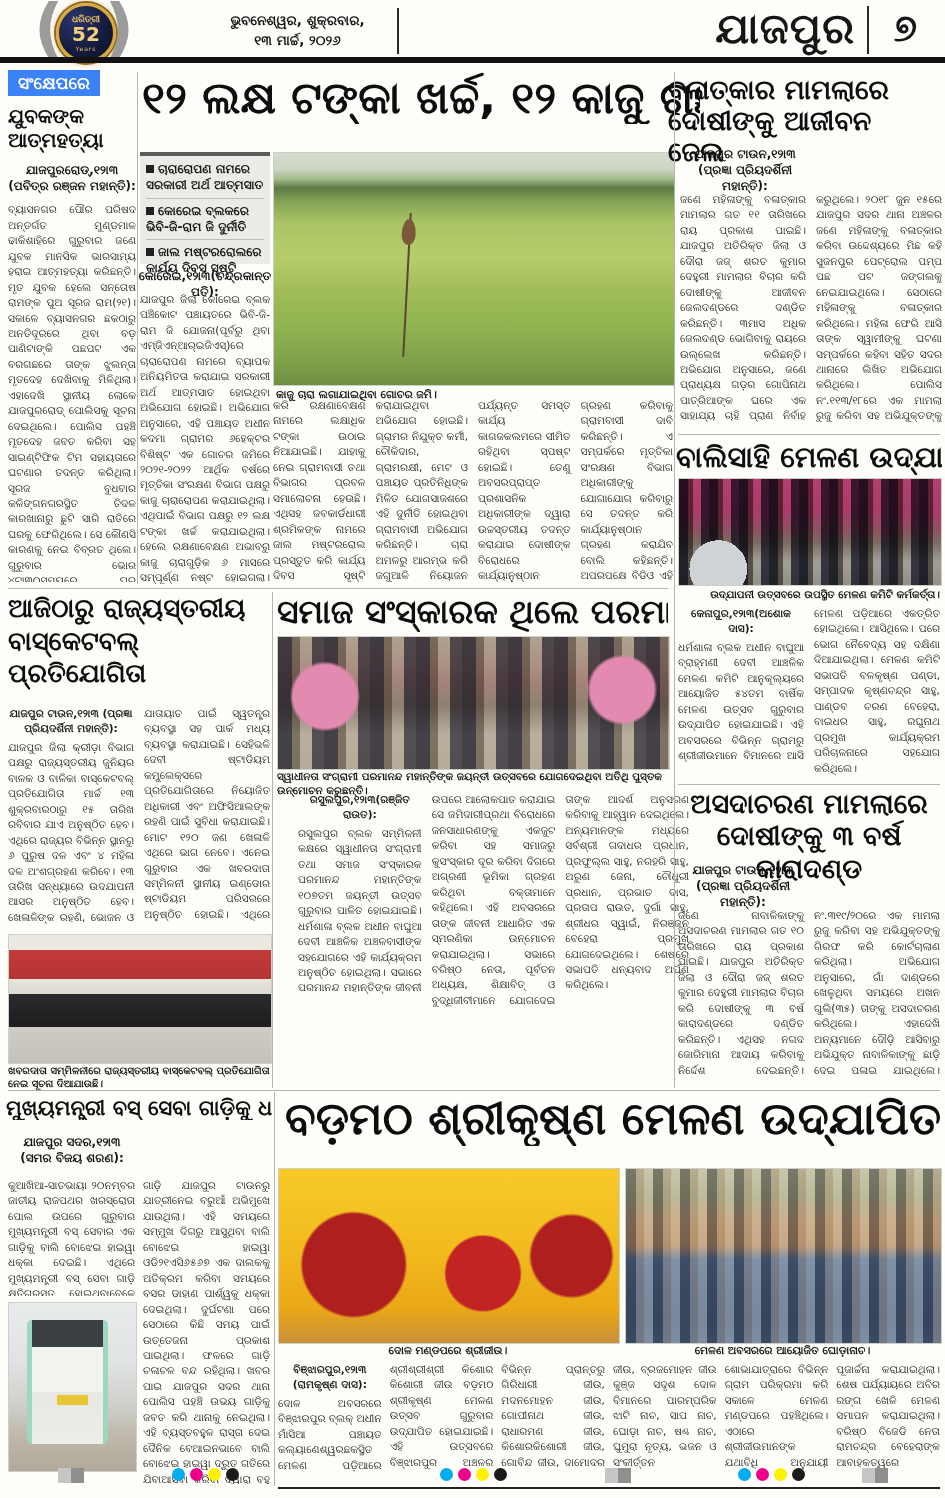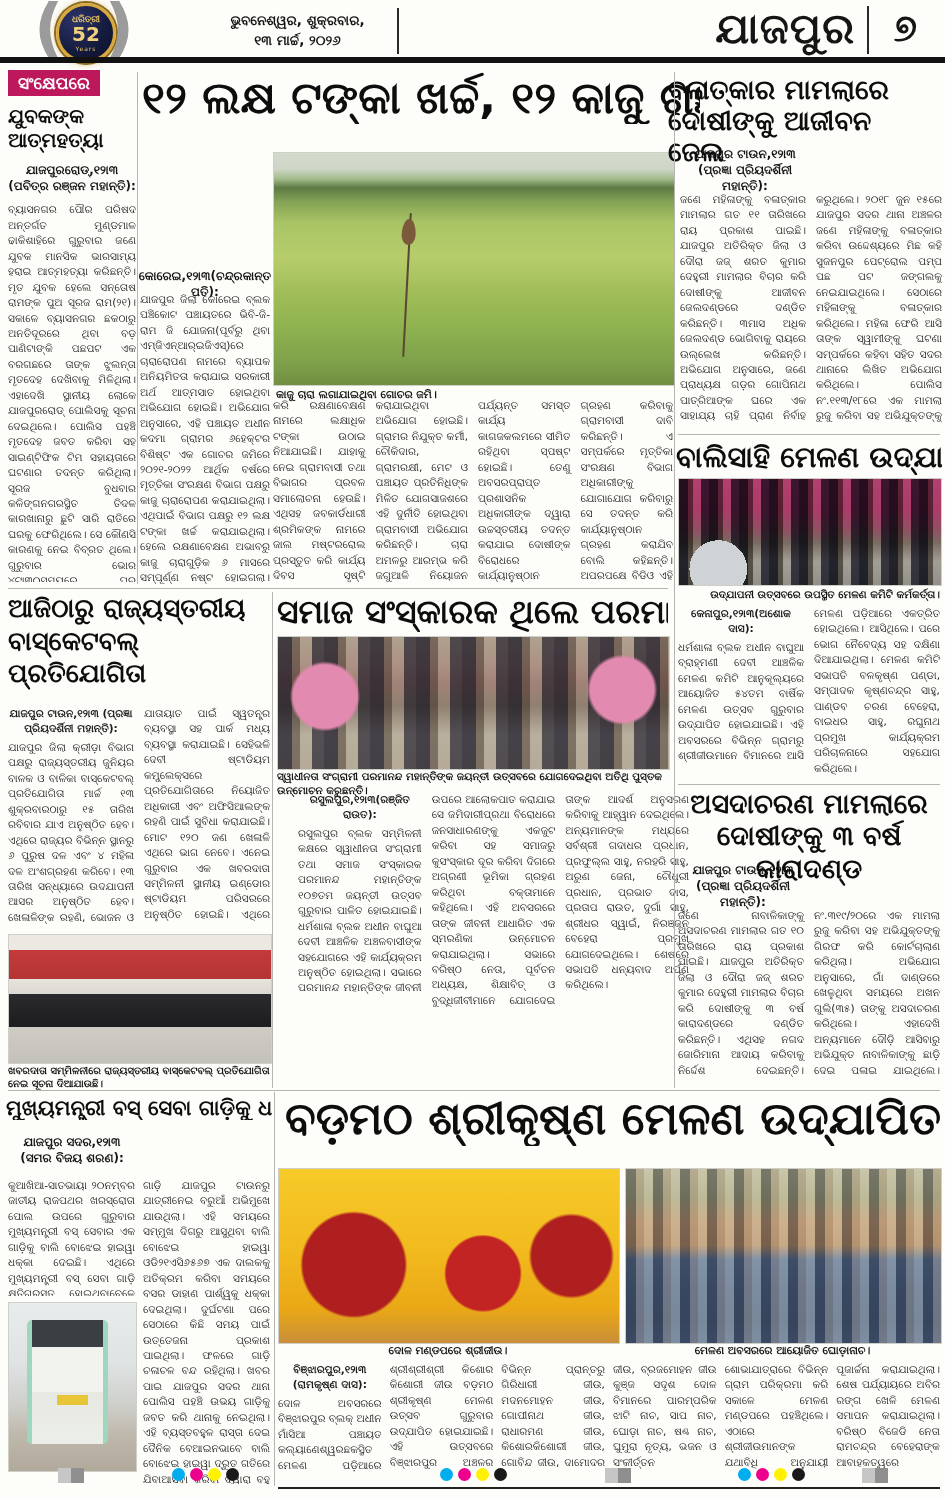--- a/index.html
+++ b/index.html
@@ -32,21 +32,21 @@
   .body-txt{font-size:10.6px;line-height:1.46;text-align:justify;overflow:hidden;color:#1c1c1c;}
   .caption{font-weight:bold;font-size:10.8px;line-height:1.3;}
   .cols-2{column-count:2;column-gap:10px;}
   .cols-3{column-count:3;column-gap:10px;}
   .cols-4{column-count:4;column-gap:10px;}
   .cols-6{column-count:6;column-gap:8px;}
   .divider{position:absolute;background:#b4b4b0;}
   .photo{position:absolute;overflow:hidden;border:1px solid #cfcfc9;}
   
   .brief{position:absolute;left:8px;top:70px;width:128px;}
-  .brief-tab{background:#be185d;color:#fff;font-weight:bold;font-size:17px;
+  .brief-tab{background:#3b82f6;color:#fff;font-weight:bold;font-size:17px;
      padding:3px 10px;display:inline-block;}
   .brief-head{font-size:20px;margin-top:8px;}
   .brief .byline{margin-top:10px;text-align:center;}
   .brief .body-txt{margin-top:8px;height:380px;}
   
   .lead-head{position:absolute;left:142px;top:72px;width:558px;font-size:44px;
      white-space:nowrap;overflow:hidden;}
   .bulletbox{position:absolute;left:140px;top:152px;width:130px;height:112px;
      background:#ebebe7;border-top:4px solid #5c5c5c;padding:6px 6px 4px 6px;box-sizing:border-box;}
   .bullet{font-size:12.2px;font-weight:bold;line-height:1.3;margin-bottom:5px;
@@ -167,20 +167,25 @@
   <div class="edge-dash"></div>
 
   <div class="brief">
     <span class="brief-tab">ସଂକ୍ଷେପରେ</span>
     <div class="headline brief-head">ଯୁବକଙ୍କ ଆତ୍ମହତ୍ୟା</div>
     <div class="byline">ଯାଜପୁରରୋଡ୍,୧୨ା୩ (ପବିତ୍ର ରଞ୍ଜନ ମହାନ୍ତି):</div>
     <div class="body-txt">ବ୍ୟାସନଗର ପୌର ପରିଷଦ ଅନ୍ତର୍ଗତ ମୁଣ୍ଡମାଳ ଢାକିଶାହିରେ ଗୁରୁବାର ଜଣେ ଯୁବକ ମାନସିକ ଭାରସାମ୍ୟ ହରାଇ ଆତ୍ମହତ୍ୟା କରିଛନ୍ତି। ମୃତ ଯୁବକ ହେଲେ ସନ୍ତୋଷ ରାମଙ୍କ ପୁଅ ସୂରଜ ରାମ(୨୧)। ସକାଳେ ବ୍ୟାସନଗର ଛକଠାରୁ ଅନତିଦୂରରେ ଥିବା ବଡ଼ ପାଣିଟାଙ୍କି ପଛପଟ ଏକ ବରଗଛରେ ତାଙ୍କ ଝୁଲନ୍ତା ମୃତଦେହ ଦେଖିବାକୁ ମିଳିଥିଲା। ଏହାଦେଖି ସ୍ଥାନୀୟ ଲୋକେ ଯାଜପୁରରୋଡ୍ ପୋଲିସକୁ ସୂଚନା ଦେଇଥିଲେ। ପୋଲିସ ପହଞ୍ଚି ମୃତଦେହ ଜବତ କରିବା ସହ ସାଇଣ୍ଟିଫିକ ଟିମ ସହାୟତାରେ ଘଟଣାର ତଦନ୍ତ କରିଥିଲା। ସୂରଜ ବୁଧବାର କଳିଙ୍ଗନଗରସ୍ଥିତ ତିଦଳ କାରଖାନାରୁ ଛୁଟି ସାରି ରାତିରେ ଘରକୁ ଫେରିଥିଲେ। ସେ କୌଣସି କାରଣକୁ ନେଇ ବିବ୍ରତ ଥିଲେ। ଗୁରୁବାର ଭୋର ୪ଟା୩୦ସମୟରେ ଘରୁ ବ୍ୟାସସରୋବର ଆଡେ ପଳାଇଯାଇଥିଲେ। ପରିବାର ଲୋକେ ସକାଳେ ଖୋଜାଖୋଜି କରିବା ସମୟରେ ସୂରଜଙ୍କୁ ଝୁଲନ୍ତା ଅବସ୍ଥାରେ ଦେଖିବାକୁ ପାଇଥିଲେ। ସୂରଜ ଜଣେ ଝିଅଙ୍କୁ ଭଲପାଉଥିଲେ। ସେଥିରେ ବିଫଳ ହେବାରୁ ମାନସିକ ଭାରସାମ୍ୟ ହରାଇ ଏଭଳି ନିଷ୍ପତ୍ତି ନେଇଥିବା ସାଧାରଣରେ ଆଲୋଚନା ହେଉଛି। ଏନେଇ ଥାନାରେ ନଂ.୯/୨୬ରେ ଏକ ଅପମୃତ୍ୟୁ ମାମଲା ରୁଜୁ ହୋଇଛି।</div>
   </div>
 
   <div class="headline lead-head">୧୨ ଲକ୍ଷ ଟଙ୍କା ଖର୍ଚ୍ଚ, ୧୨ କାଜୁ ଗଛ ମିଳୁନି</div>
+  <div class="bulletbox">
+    <div class="bullet"><span class="sq"></span><span>ଚାରାରୋପଣ ନାମରେ ସରକାରୀ ଅର୍ଥ ଆତ୍ମସାତ</span></div>
+    <div class="bullet"><span class="sq"></span><span>କୋରେଇ ବ୍ଲକରେ ଭିବି-ଜି-ରାମ ଜି ଦୁର୍ନୀତି</span></div>
+    <div class="bullet"><span class="sq"></span><span>ଜାଲ ମଷ୍ଟରରୋଲରେ କାର୍ଯ୍ୟ ଦିବସ ସୃଷ୍ଟି</span></div>
+  </div>
   <div class="byline lead-byline">କୋରେଇ,୧୨ା୩(ଚନ୍ଦ୍ରକାନ୍ତ ପତି):</div>
   <div class="body-txt lead-col1">ଯାଜପୁର ଜିଲା କୋରେଇ ବ୍ଲକ ପଞ୍ଚିକୋଟ ପଞ୍ଚାୟତରେ ଭିବି-ଜି-ରାମ ଜି ଯୋଜନା(ପୂର୍ବରୁ ଥିବା ଏମ୍‌ଜିଏନ୍‌ଆର୍‌ଇଜିଏସ୍)ରେ ଚାରାରୋପଣ ନାମରେ ବ୍ୟାପକ ଅନିୟମିତତା କରାଯାଇ ସରକାରୀ ଅର୍ଥ ଆତ୍ମସାତ ହୋଇଥିବା ଅଭିଯୋଗ ହୋଇଛି। ଅଭିଯୋଗ ଅନୁସାରେ, ଏହି ପଞ୍ଚାୟତ ଅଧୀନ କଦମା ଗ୍ରାମର ୬ହେକ୍ଟର ବିଶିଷ୍ଟ ଏକ ଗୋଚର ଜମିରେ ୨୦୨୧-୨୦୨୨ ଆର୍ଥିକ ବର୍ଷରେ ମୃତ୍ତିକା ସଂରକ୍ଷଣ ବିଭାଗ ପକ୍ଷରୁ କାଜୁ ଚାରାରୋପଣ କରାଯାଇଥିଲା। ଏଥିପାଇଁ ବିଭାଗ ପକ୍ଷରୁ ୧୨ ଲକ୍ଷ ଟଙ୍କା ଖର୍ଚ୍ଚ କରାଯାଇଥିଲା। ହେଲେ ରକ୍ଷଣାବେକ୍ଷଣ ଅଭାବରୁ କାଜୁ ଚାରାଗୁଡ଼ିକ ୬ ମାସରେ ସମ୍ପୂର୍ଣ୍ଣ ନଷ୍ଟ ହୋଇଗଲା। ଏପରିକି ୧୨ ଲକ୍ଷ ଟଙ୍କା ଖର୍ଚ୍ଚ ପରେ ବି ସେହି ଜମିରେ ୧୨ଟି କାଜୁ ଗଛ ମଧ୍ୟ ଦେଖିବାକୁ ମିଳିନାହିଁ। ଏହାସତ୍ତ୍ୱେ ପୁନର୍ବାର ୨୦୨୨-୨୦୨୩ ଏବଂ ୨୦୨୩-୨୦୨୪ ବର୍ଷରେ ଗଛକତା</div>
   <div class="photo photo-field">
     <div class="sapling"></div>
   </div>
   <div class="caption lead-caption">କାଜୁ ଚାରା ଲଗାଯାଇଥିବା ଗୋଚର ଜମି।</div>
   <div class="body-txt cols-4 lead-bottom">କରି ରକ୍ଷଣାବେକ୍ଷଣ ନାମରେ ଲକ୍ଷାଧିକ ଟଙ୍କା ଉଠାଇ ନିଆଯାଇଛି। ଯାହାକୁ ନେଇ ଗ୍ରାମବାସୀ ତଥା ବିଭାଗର ପ୍ରବଳ ସମାଲୋଚନା ହେଉଛି। ଏଥିସହ ଜବକାର୍ଡଧାରୀ ଶ୍ରମିକଙ୍କ ନାମରେ ଜାଲ ମଷ୍ଟରରୋଲ ପ୍ରସ୍ତୁତ କରି କାର୍ଯ୍ୟ ଦିବସ ସୃଷ୍ଟି କରାଯାଇଥିବା ଅଭିଯୋଗ ହୋଇଛି। ଗ୍ରାମର ନିଯୁକ୍ତ କର୍ମୀ, ଚୌକିଦାର, ଗ୍ରାମରକ୍ଷୀ, ମେଟ ଓ ପଞ୍ଚାୟତ ପ୍ରତିନିଧିଙ୍କ ମିଳିତ ଯୋଗସାଜଶରେ ଏହି ଦୁର୍ନୀତି ହୋଇଥିବା ଗ୍ରାମବାସୀ ଅଭିଯୋଗ କରିଛନ୍ତି। ଚାରା ଅମଳରୁ ଆରମ୍ଭ କରି ଜଗୁଆଳି ନିୟୋଜନ ପର୍ଯ୍ୟନ୍ତ ସମସ୍ତ କାର୍ଯ୍ୟ କାଗଜକଲମରେ ସୀମିତ ରହିଥିବା ସ୍ପଷ୍ଟ ହୋଇଛି। ତେଣୁ ଅବସରପ୍ରାପ୍ତ ପ୍ରଶାସନିକ ଅଧିକାରୀଙ୍କ ଦ୍ୱାରା ଉଚ୍ଚସ୍ତରୀୟ ତଦନ୍ତ କରାଯାଇ ଦୋଷୀଙ୍କ ବିରୋଧରେ କାର୍ଯ୍ୟାନୁଷ୍ଠାନ ଗ୍ରହଣ କରିବାକୁ ଗ୍ରାମବାସୀ ଦାବି କରିଛନ୍ତି। ଏ ସମ୍ପର୍କରେ ମୃତ୍ତିକା ସଂରକ୍ଷଣ ବିଭାଗ ଅଧିକାରୀଙ୍କୁ ଯୋଗାଯୋଗ କରିବାରୁ ସେ ତଦନ୍ତ କରି କାର୍ଯ୍ୟାନୁଷ୍ଠାନ ଗ୍ରହଣ କରାଯିବ ବୋଲି କହିଛନ୍ତି। ଅପରପକ୍ଷେ ବିଡିଓ ଏହି ଘଟଣାର ତଦନ୍ତ ପାଇଁ ନିର୍ଦ୍ଦେଶ ଦେଇଥିବା ପ୍ରକାଶ କରିଛନ୍ତି।</div>
 
   <div class="headline rape-head">
     <div>ବଳାତ୍କାର ମାମଲାରେ</div>

